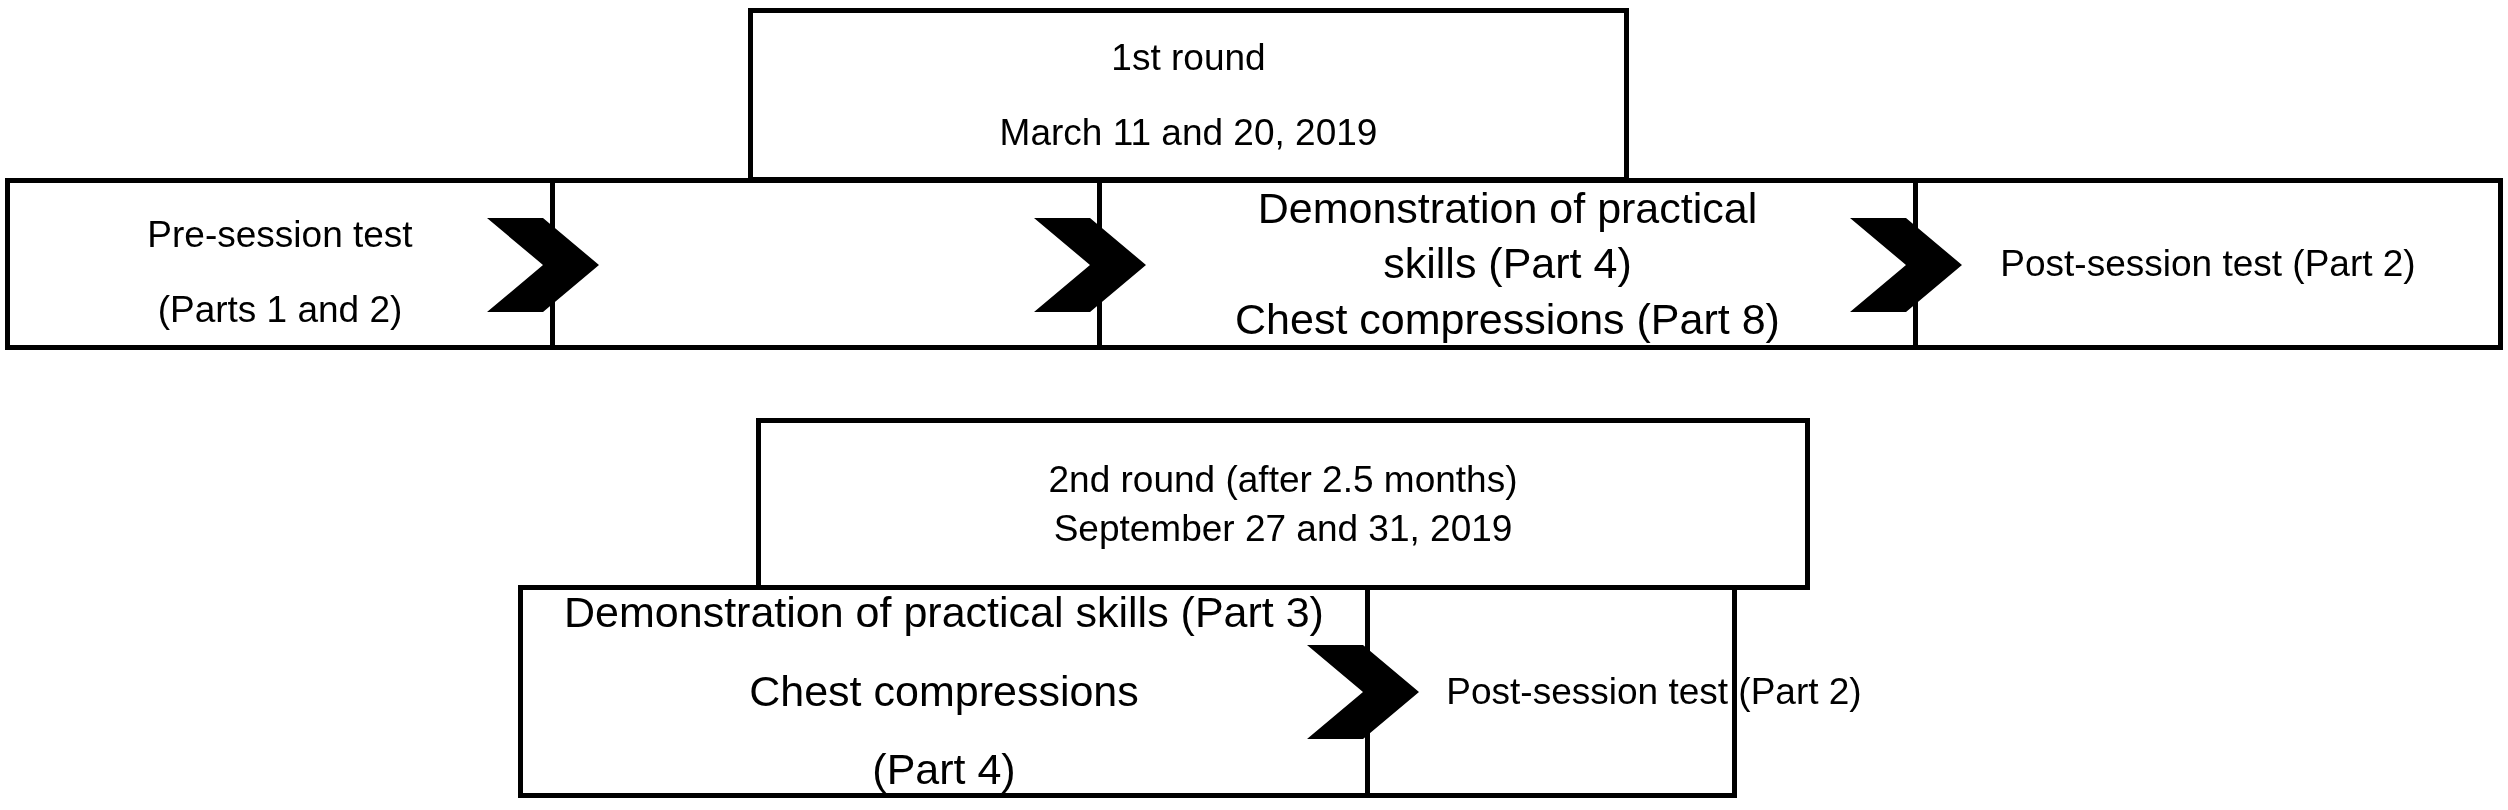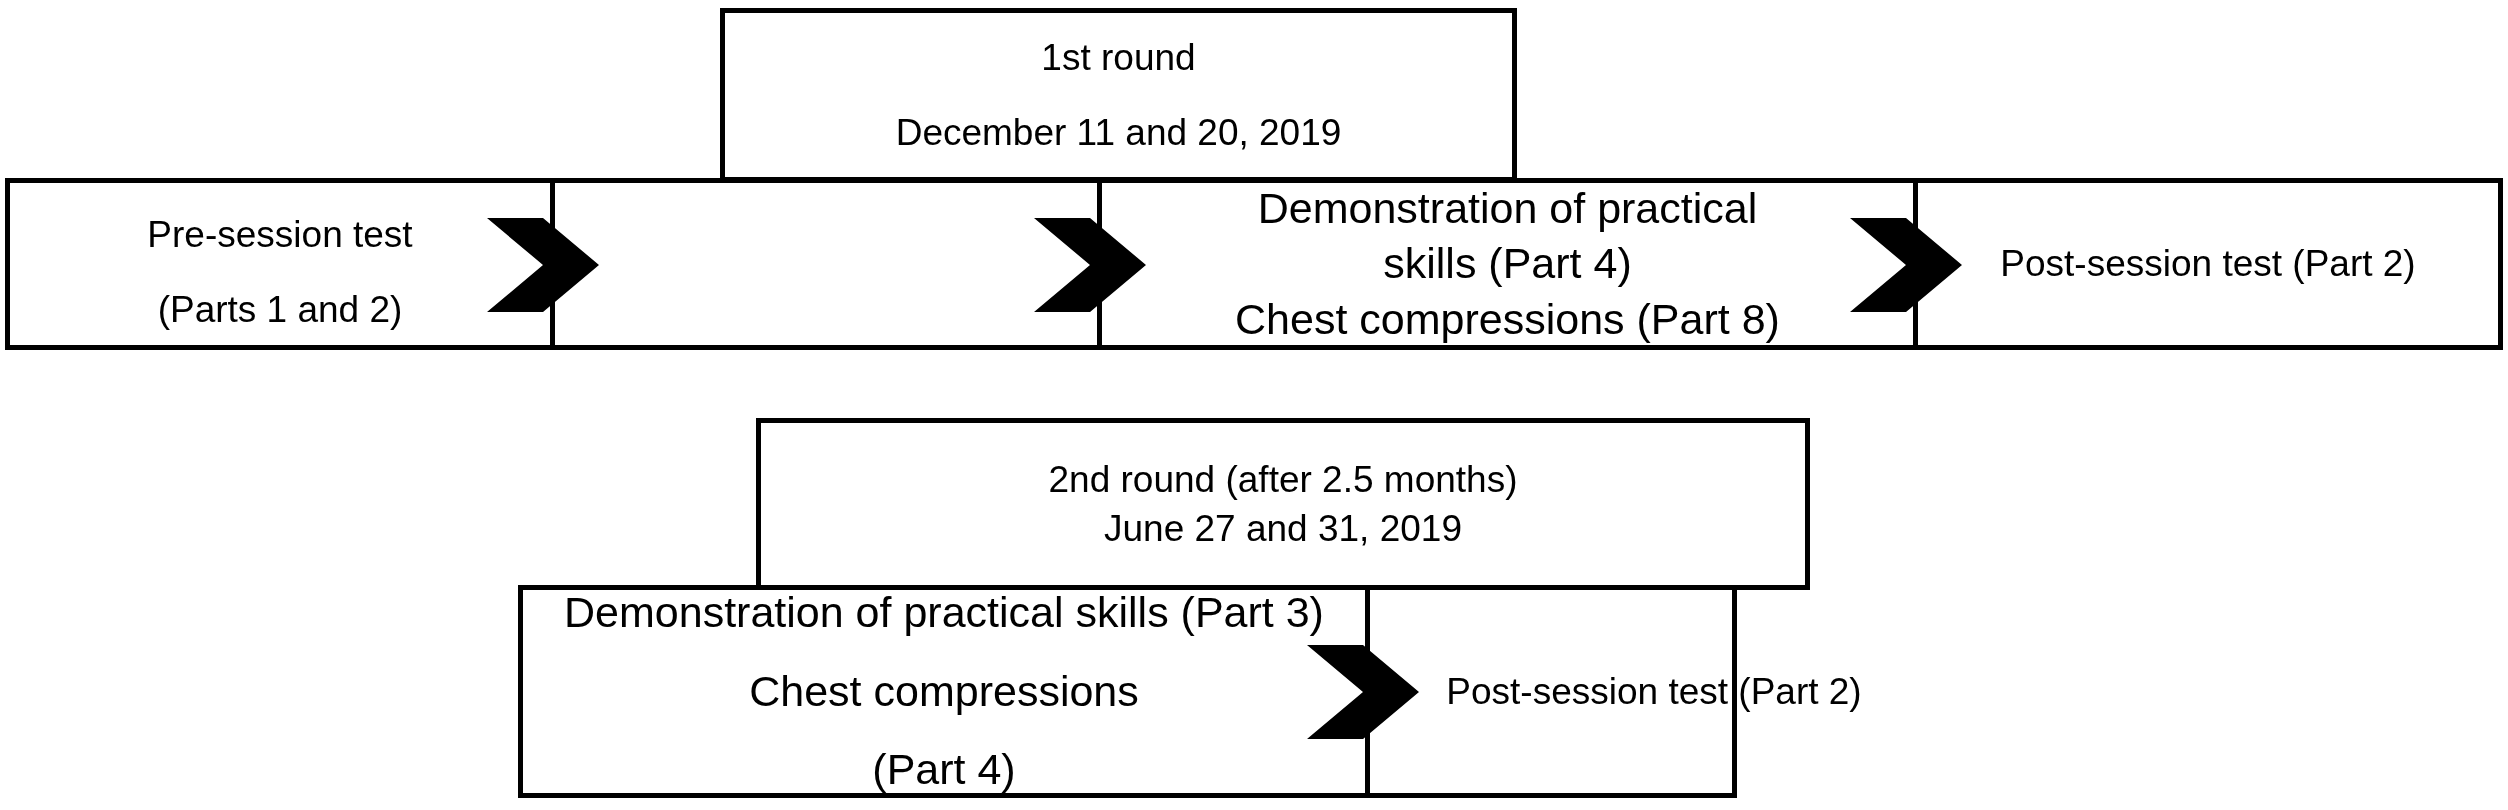--- a/index.html
+++ b/index.html
@@ -88,24 +88,24 @@
   .t-md { font-size: 43px; line-height: 1.06; }
 
   .gap-lg { height: 36px; }
   .gap-sm { height: 10px; }
 </style>
 </head>
 <body>
 
 <div id="canvas">
 
-  <div class="box round-header" style="left:720px; top:8px; width:797px; height:174px;">
+  <div class="box round-header" style="left:748px; top:8px; width:881px; height:174px;">
     <div class="line t-lg">1st round</div>
     <div class="gap-lg"></div>
-    <div class="line t-lg">December 11 and 20, 2019</div>
+    <div class="line t-lg">March 11 and 20, 2019</div>
   </div>
 
   <div class="process-row" style="left:5px; top:178px; width:2498px; height:172px;">
 
     <div class="cell" style="left:0px; width:540px;margin-top:16px;">
       <div class="line t-lg">Pre-session test</div>
       <div class="gap-lg"></div>
       <div class="line t-lg">(Parts 1 and 2)</div>
     </div>
 
@@ -141,21 +141,21 @@
 
   <div class="arrow" style="left:1850px; top:218px; width:112px; height:94px;">
     <svg width="112" height="94" viewBox="0 0 112 94" aria-hidden="true">
       <path d="M0 0 L56 0 L112 47 L56 94 L0 94 L56 47 Z" fill="#000000"></path>
     </svg>
   </div>
 
   <div class="box round-header" style="left:756px; top:418px; width:1054px; height:172px;">
     <div class="line t-lg">2nd round (after 2.5 months)</div>
     <div class="gap-sm"></div>
-    <div class="line t-lg">June 27 and 31, 2019</div>
+    <div class="line t-lg">September 27 and 31, 2019</div>
   </div>
 
   <div class="process-row" style="left:518px; top:585px; width:1219px; height:213px;">
 
     <div class="cell" style="left:0px; width:842px;">
       <div class="line t-md">Demonstration of practical skills (Part 3)</div>
       <div class="gap-lg"></div>
       <div class="line t-md">Chest compressions</div>
       <div class="gap-lg"></div>
       <div class="line t-md">(Part 4)</div>

